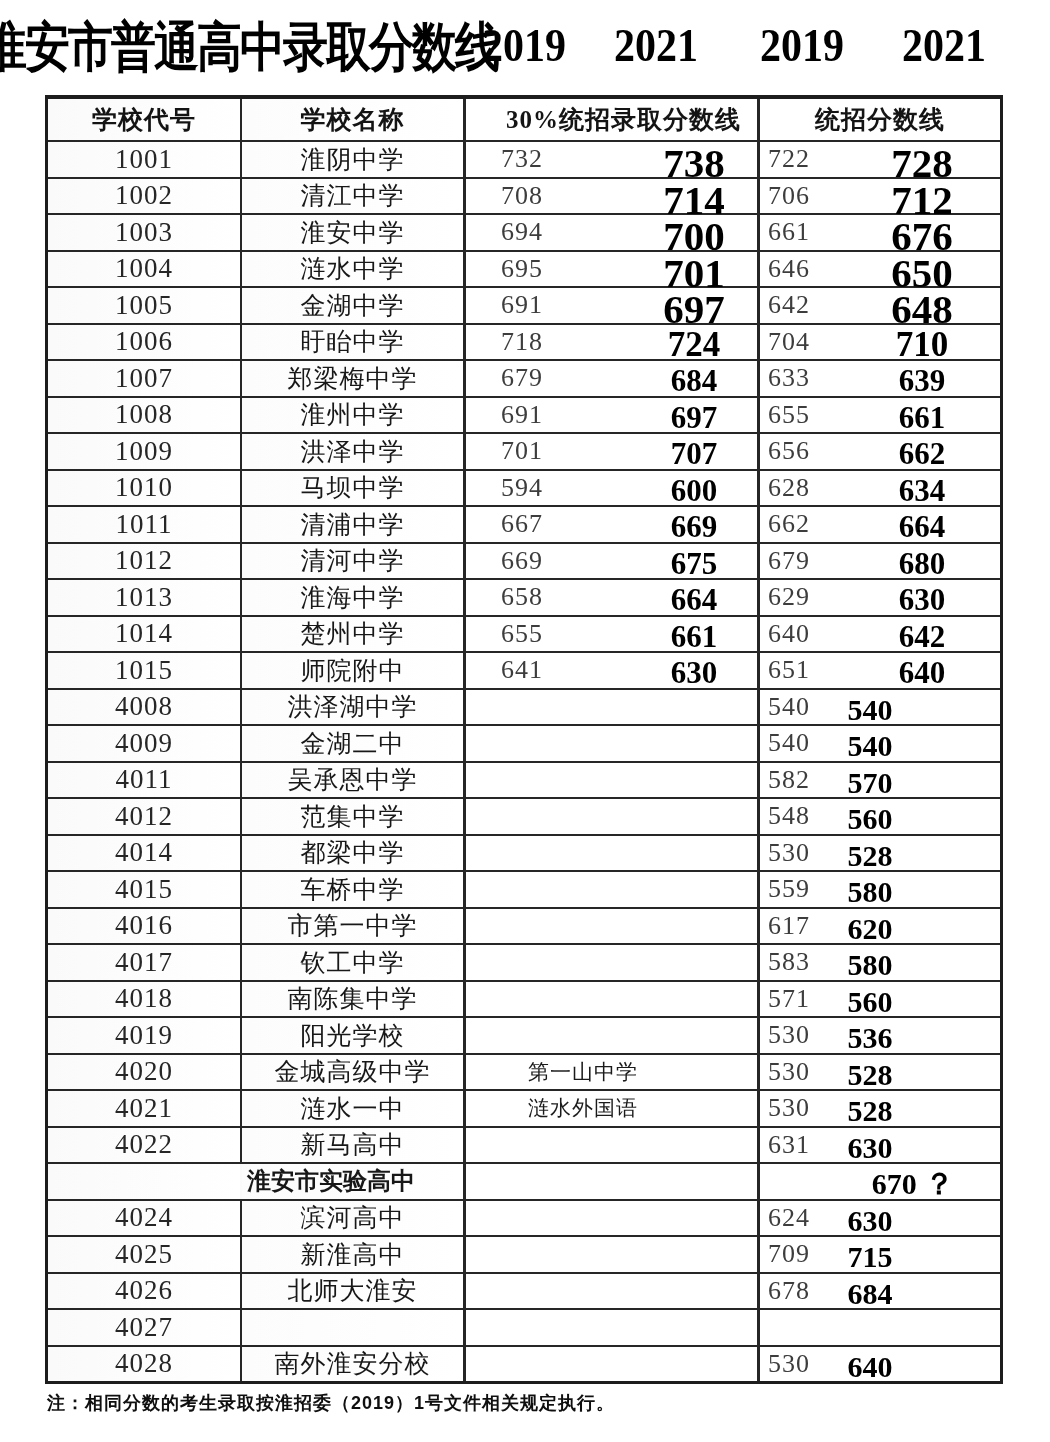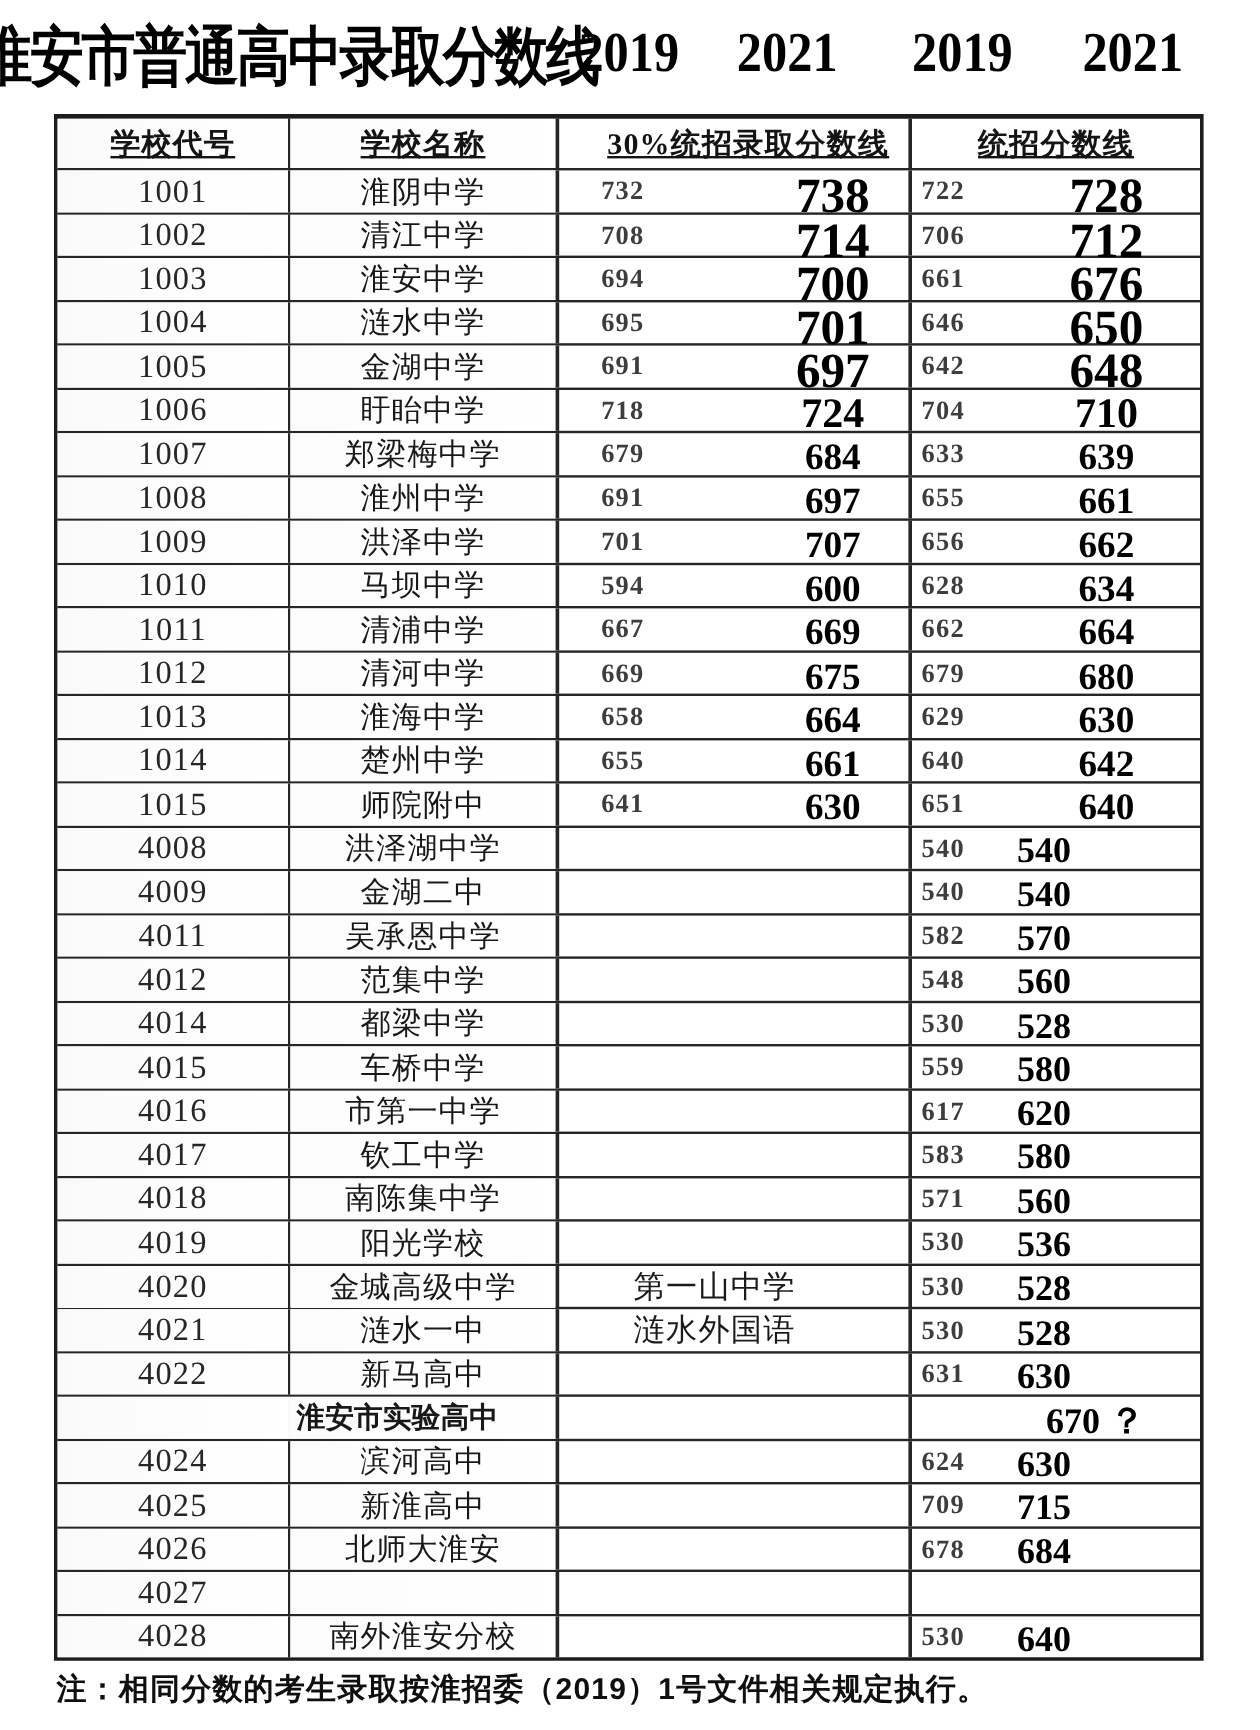--- a/index.html
+++ b/index.html
@@ -24,44 +24,44 @@
   .hrow{height:41px;}
   .row{height:36.5px;border-top:2.5px solid #262626;}
   .cell{
     position:relative;display:flex;align-items:center;justify-content:center;
     box-sizing:border-box;overflow:visible;
   }
   .c1{border-right:2.5px solid #262626;background:linear-gradient(90deg,#fafafa,#ffffff);}
   .c2{border-right:3px solid #262626;background:linear-gradient(90deg,#fcfcfc,#ffffff);}
   .c3{border-right:3px solid #262626;justify-content:flex-start;margin-left:24px;}
   .c4{justify-content:flex-start;}
-  .hcell{font-size:25px;font-weight:600;letter-spacing:1px;color:#141414;text-decoration:underline;}
+  .hcell{font-size:25px;font-weight:600;letter-spacing:1px;color:#141414;}
   .code{font-size:27px;color:#262626;letter-spacing:1px;}
   .name{font-size:25px;color:#181818;letter-spacing:1px;white-space:nowrap;}
   .name.bold{font-weight:bold;font-size:24px;letter-spacing:0;}
   .merge .c1{border-right-color:transparent;}
   .merge .c2{justify-content:flex-start;padding-left:5px;}
-  .ctext{font-size:26px;color:#1a1a1a;letter-spacing:1px;padding-left:38px;white-space:nowrap;}
-  .v19{position:absolute;left:11px;top:50%;transform:translateY(-50%);font-size:22px;color:#3d3d3d;letter-spacing:1px;font-weight:bold;}
+  .ctext{font-size:21px;color:#1a1a1a;letter-spacing:1px;padding-left:38px;white-space:nowrap;}
+  .v19{position:absolute;left:11px;top:50%;transform:translateY(-50%);font-size:26px;color:#3d3d3d;letter-spacing:1px;}
   .c4 .v19{left:8px;}
   .v21{
     position:absolute;top:50%;transform:translateY(-42%);
     font-weight:bold;color:#000;text-align:center;white-space:nowrap;
   }
   .c3 .v21{left:138px;width:132px;}
   .c4 .v21{left:100px;width:124px;}
   .secB .c4 .v21{left:48px;width:124px;}
   .merge .c4 .v21{left:78px;width:150px;}
   .sz1 .v21{font-size:41px;}
   .sz2 .v21{font-size:35px;}
   .sz3 .v21{font-size:31px;}
   .sz4 .v21{font-size:30px;}
   
   .note{
-    position:absolute;left:47px;top:1391px;font-size:25px;color:#0f0f0f;
+    position:absolute;left:47px;top:1391px;font-size:18px;color:#0f0f0f;
     font-family:"Liberation Sans","DejaVu Sans",sans-serif;font-weight:600;letter-spacing:1px;white-space:nowrap;
   }
 </style>
 </head>
 <body>
 
 <div class="page">
 
   <div class="titlebar">
     <span class="main-title">淮安市普通高中录取分数线</span>

